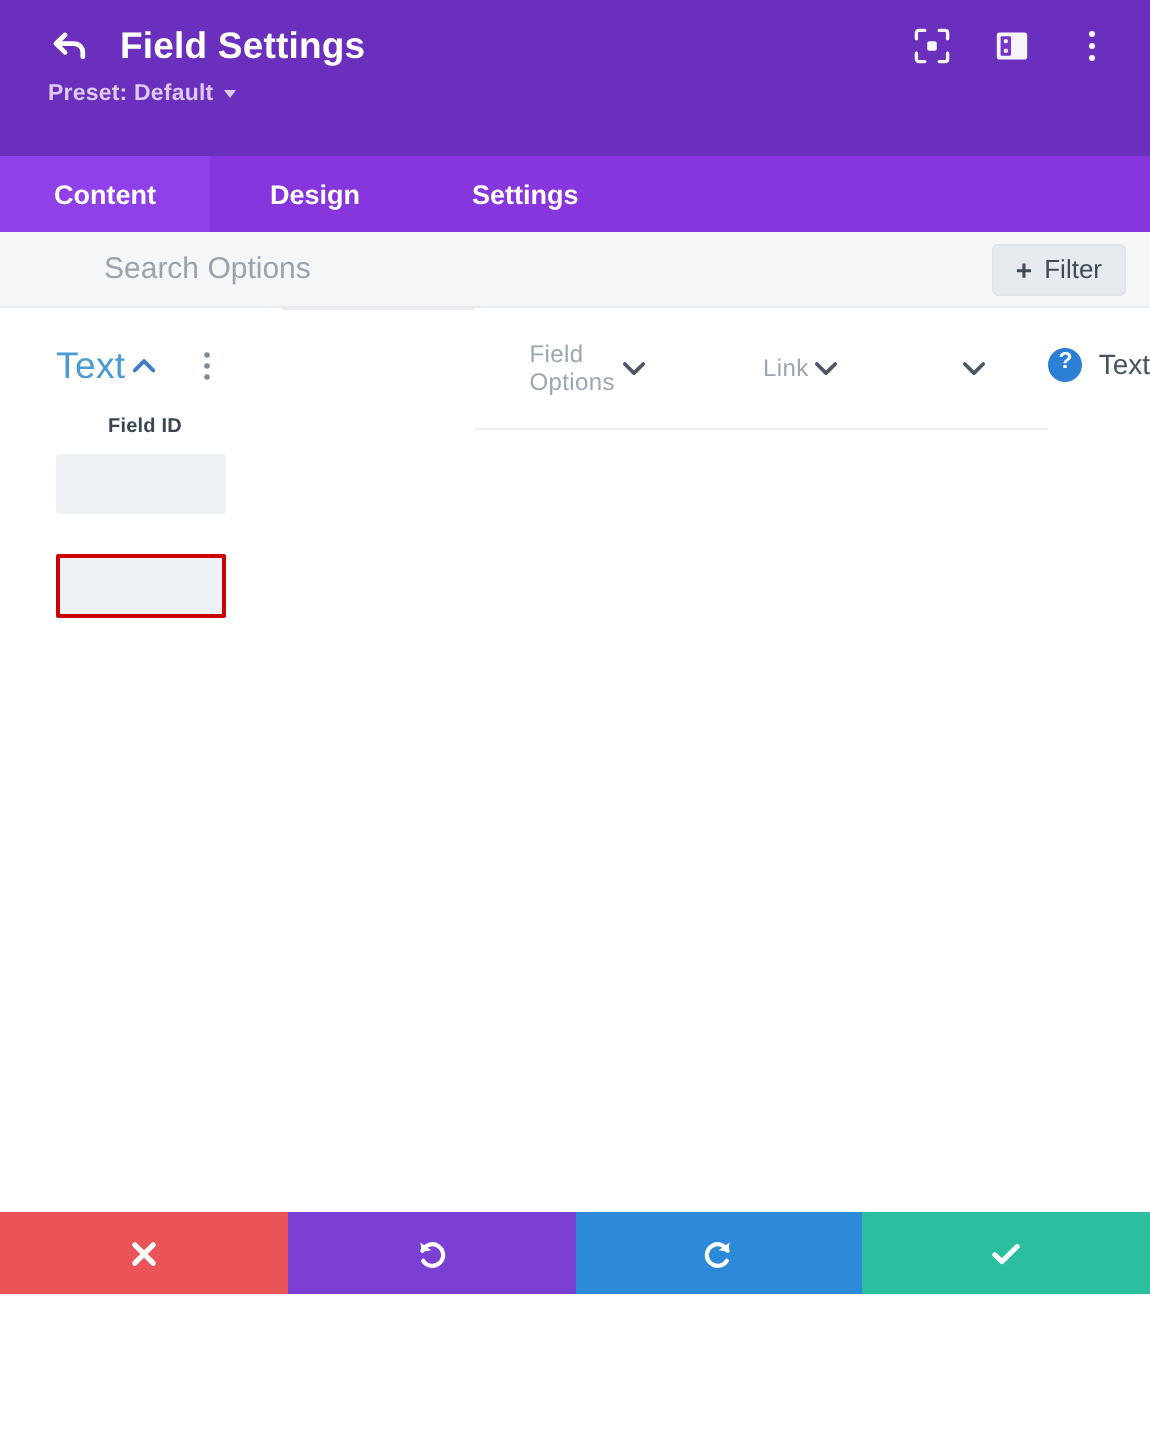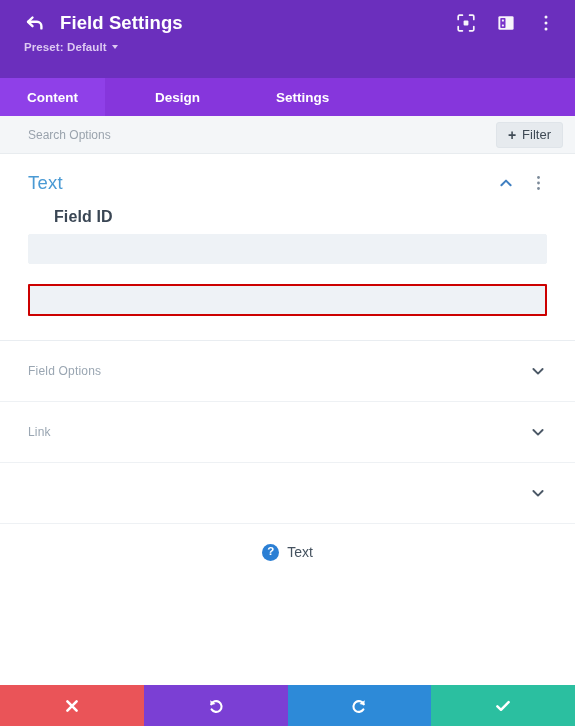--- a/index.html
+++ b/index.html
@@ -9,21 +9,21 @@
   body {
     width: 575px;
     height: 726px;
     overflow: hidden;
     font-family: "Liberation Sans", sans-serif;
     background: #ffffff;
     -webkit-font-smoothing: antialiased;
   }
   .app {
     width: 575px;
-    height: 726px;
+    height: 647px;
     display: flex;
     flex-direction: column;
     position: relative;
     background: #0f172a;
   }
 
   
   .header {
     background: #6b2fbd;
     height: 78px;
@@ -92,21 +92,20 @@
     border-top: 4px solid #ddc9f2;
   }
 
   
   .tabs {
     background: #8636dc;
     height: 38px;
     flex: 0 0 38px;
     display: flex;
     align-items: stretch;
-    gap: 20px;
   }
   .tab {
     display: flex;
     align-items: center;
     justify-content: center;
     color: #ffffff;
     font-size: 13.5px;
     font-weight: bold;
     cursor: pointer;
     padding: 0 22px;
@@ -129,25 +128,26 @@
     padding: 0 12px 0 28px;
     box-sizing: border-box;
     border-bottom: 1px solid #e8ecef;
     position: relative;
   }
   .search-input {
     border: 0;
     background: transparent;
     outline: none;
     font-family: "Liberation Sans", sans-serif;
-    font-size: 12px;
+    font-size: 15px;
     color: #4b5563;
     flex: 1 1 auto;
     padding: 0;
     height: 100%;
+    margin-left: 24px;
   }
   .search-input::placeholder {
     color: #9aa3ad;
     opacity: 1;
   }
   .filter-btn {
     background: #e6eaee;
     border: 1px solid #dfe4e9;
     border-radius: 3px;
     height: 26px;
@@ -166,21 +166,21 @@
     line-height: 1;
     color: #3f4a55;
   }
 
   
   .body {
     flex: 1 1 auto;
     overflow: hidden;
     background: #ffffff;
     display: flex;
-    flex-direction: column;
+    flex-direction: row;
   }
 
   .section-open {
     padding: 18px 28px 24px 28px;
     box-sizing: border-box;
   }
   .section-open-head {
     display: flex;
     align-items: center;
     margin-bottom: 14px;
@@ -201,21 +201,21 @@
     cursor: pointer;
     display: flex;
     align-items: center;
     justify-content: center;
     width: 18px;
     height: 18px;
   }
 
   .field-label {
     color: #3a4654;
-    font-size: 16px;
+    font-size: 10px;
     font-weight: bold;
     margin-bottom: 8px;
     letter-spacing: 0.1px;
     padding-left: 26px;
   }
   .field-input {
     width: 100%;
     height: 30px;
     background: #eef2f6;
     border: 1px solid #eef2f6;

